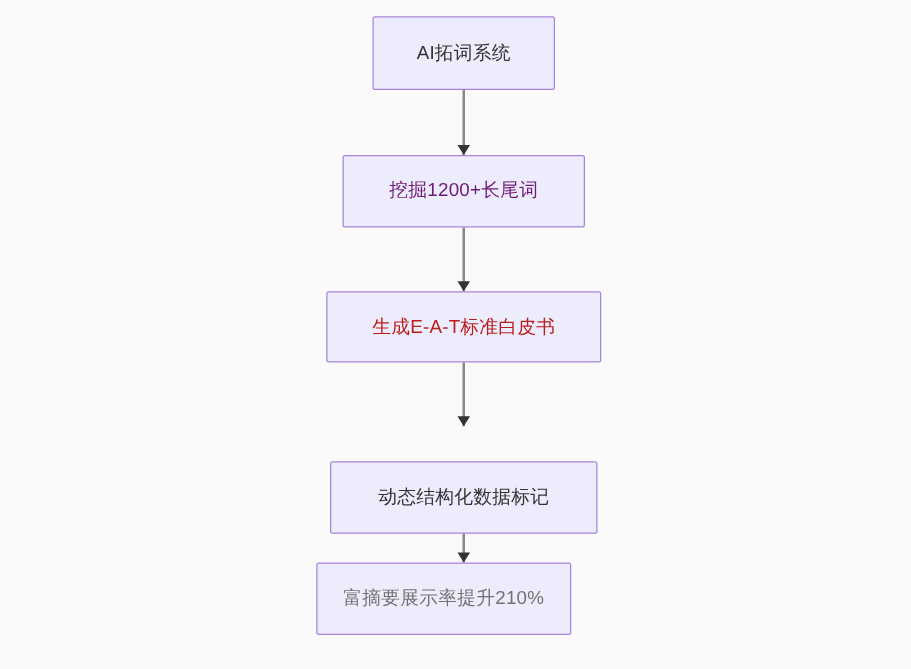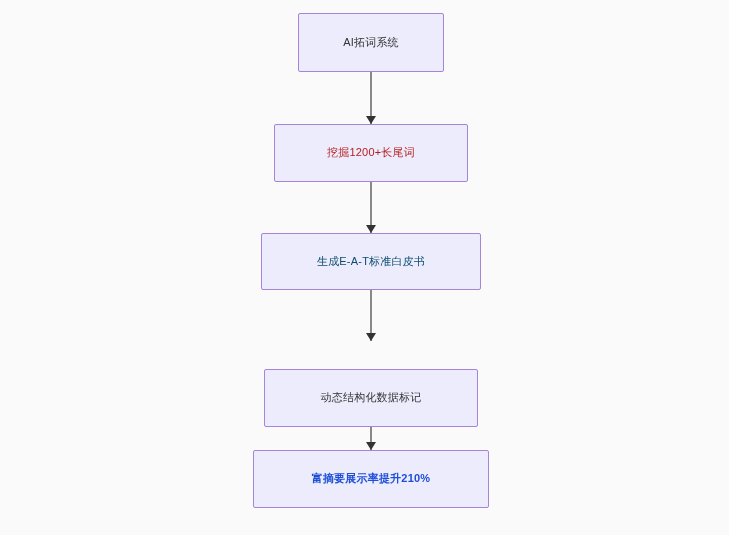--- a/index.html
+++ b/index.html
@@ -21,21 +21,21 @@
   .node {
     position: absolute;
     box-sizing: border-box;
     background: #ececfd;
     border: 1.6px solid #a884d8;
     border-radius: 2px;
     display: flex;
     align-items: center;
     justify-content: center;
     color: #333333;
-    font-size: 11px;
+    font-size: 15px;
     line-height: 1.2;
     letter-spacing: 0.2px;
     white-space: nowrap;
   }
   .node-label {
     display: block;
     text-align: center;
   }
   .edge {
     position: absolute;
@@ -75,26 +75,26 @@
     <div class="edge-arrow" style="top: 43px; border-top-color: rgb(51, 51, 51);"></div>
   </div>
   <div class="edge" id="edge-3" style="left: 370px; top: 399px; width: 2px; height: 51px;">
     <div class="edge-line" style="height: 51px; background: rgb(136, 136, 136);"></div>
     <div class="edge-arrow" style="top: 43px; border-top-color: rgb(51, 51, 51);"></div>
   </div>
 
   <div class="node" id="node-0" style="left: 298px; top: 13px; width: 146px; height: 59px; background: rgb(236, 236, 253); border-color: rgb(168, 132, 216); color: rgb(51, 51, 51);">
     <span class="node-label">AI拓词系统</span>
   </div>
-  <div class="node" id="node-1" style="left: 274px; top: 124px; width: 194px; height: 58px; background: rgb(236, 236, 253); border-color: rgb(168, 132, 216); color: #b91c1c;">
+  <div class="node" id="node-1" style="left: 274px; top: 124px; width: 194px; height: 58px; background: rgb(236, 236, 253); border-color: rgb(168, 132, 216); color: #701a75;">
     <span class="node-label">挖掘1200+长尾词</span>
   </div>
-  <div class="node" id="node-2" style="left: 261px; top: 233px; width: 220px; height: 57px; background: rgb(236, 236, 253); border-color: rgb(168, 132, 216); color: #0c4a6e;">
+  <div class="node" id="node-2" style="left: 261px; top: 233px; width: 220px; height: 57px; background: rgb(236, 236, 253); border-color: rgb(168, 132, 216); color: #b91c1c;">
     <span class="node-label">生成E-A-T标准白皮书</span>
   </div>
   <div class="node" id="node-3" style="left: 264px; top: 341px; width: 214px; height: 58px; background: rgb(236, 236, 253); border-color: rgb(168, 132, 216); color: rgb(51, 51, 51); margin-top: 28px;">
     <span class="node-label">动态结构化数据标记</span>
   </div>
-  <div class="node" id="node-4" style="left: 253px; top: 450px; width: 236px; height: 58px; background: rgb(236, 236, 253); border-color: rgb(168, 132, 216); color: #1d4ed8; font-weight: bold;">
+  <div class="node" id="node-4" style="left: 253px; top: 450px; width: 204px; height: 58px; background: rgb(236, 236, 253); border-color: rgb(168, 132, 216); color: #737373;">
     <span class="node-label">富摘要展示率提升210%</span>
   </div>
 
 </div>
 
 </body></html>

